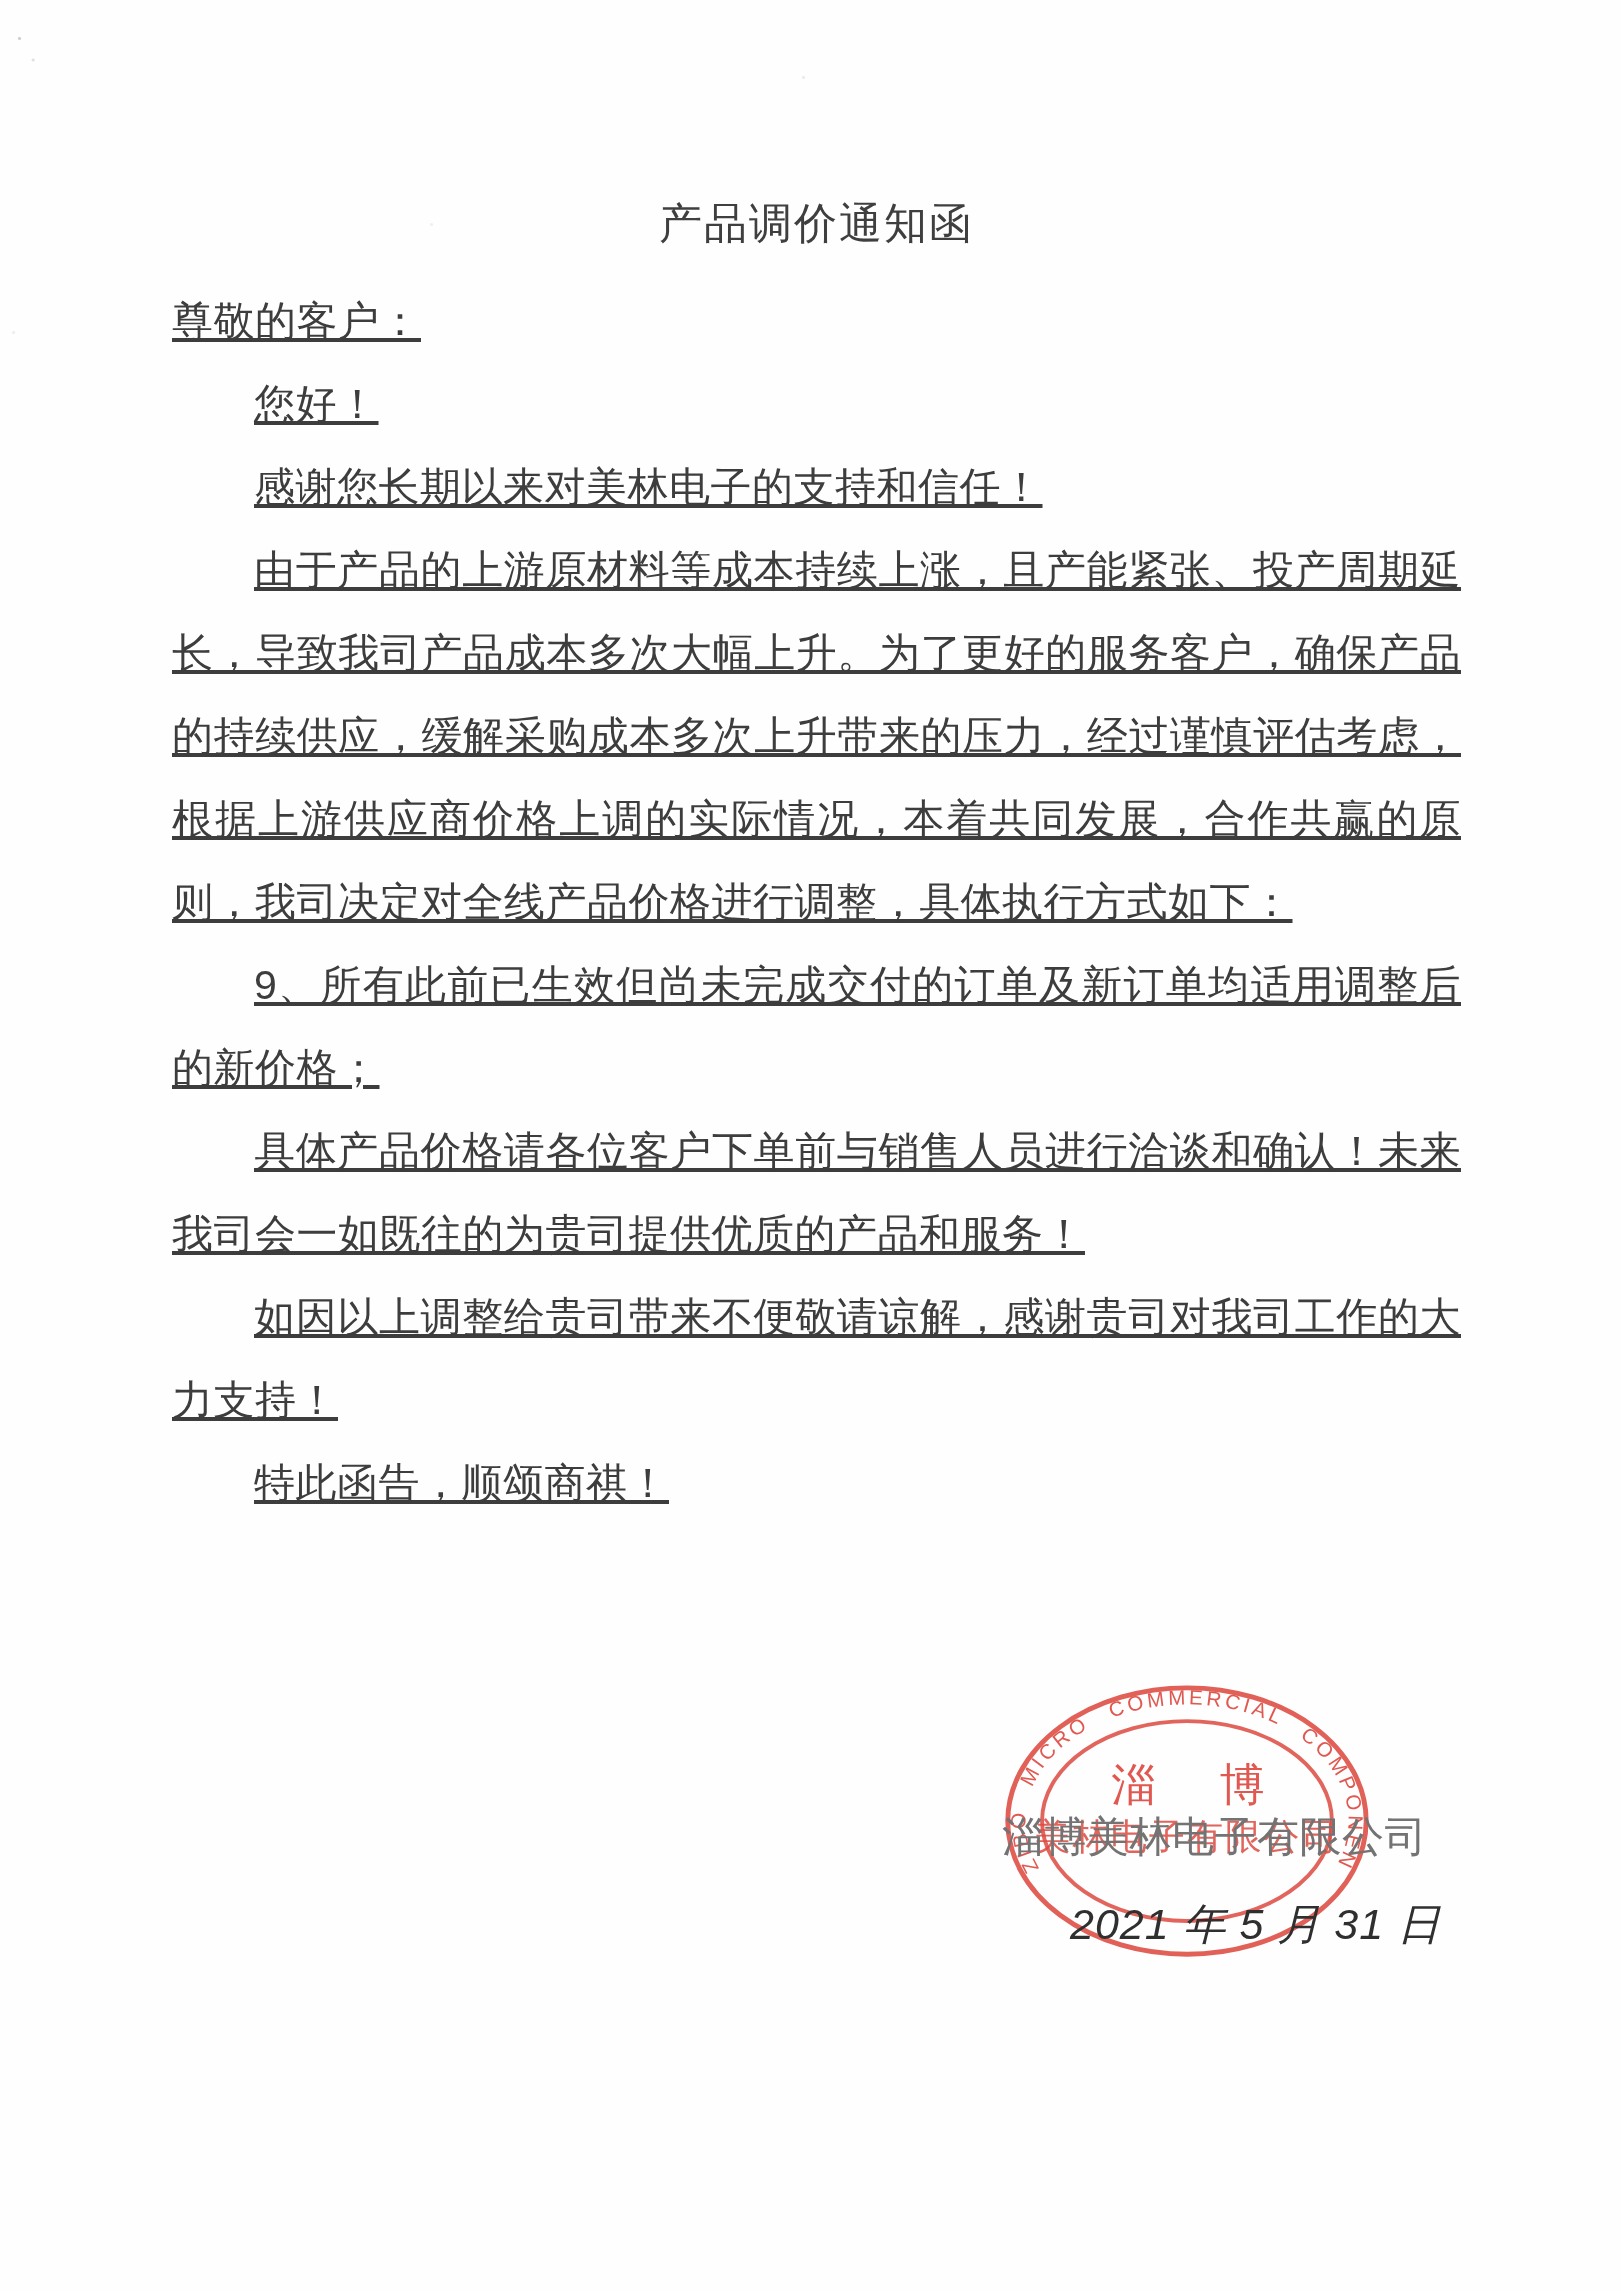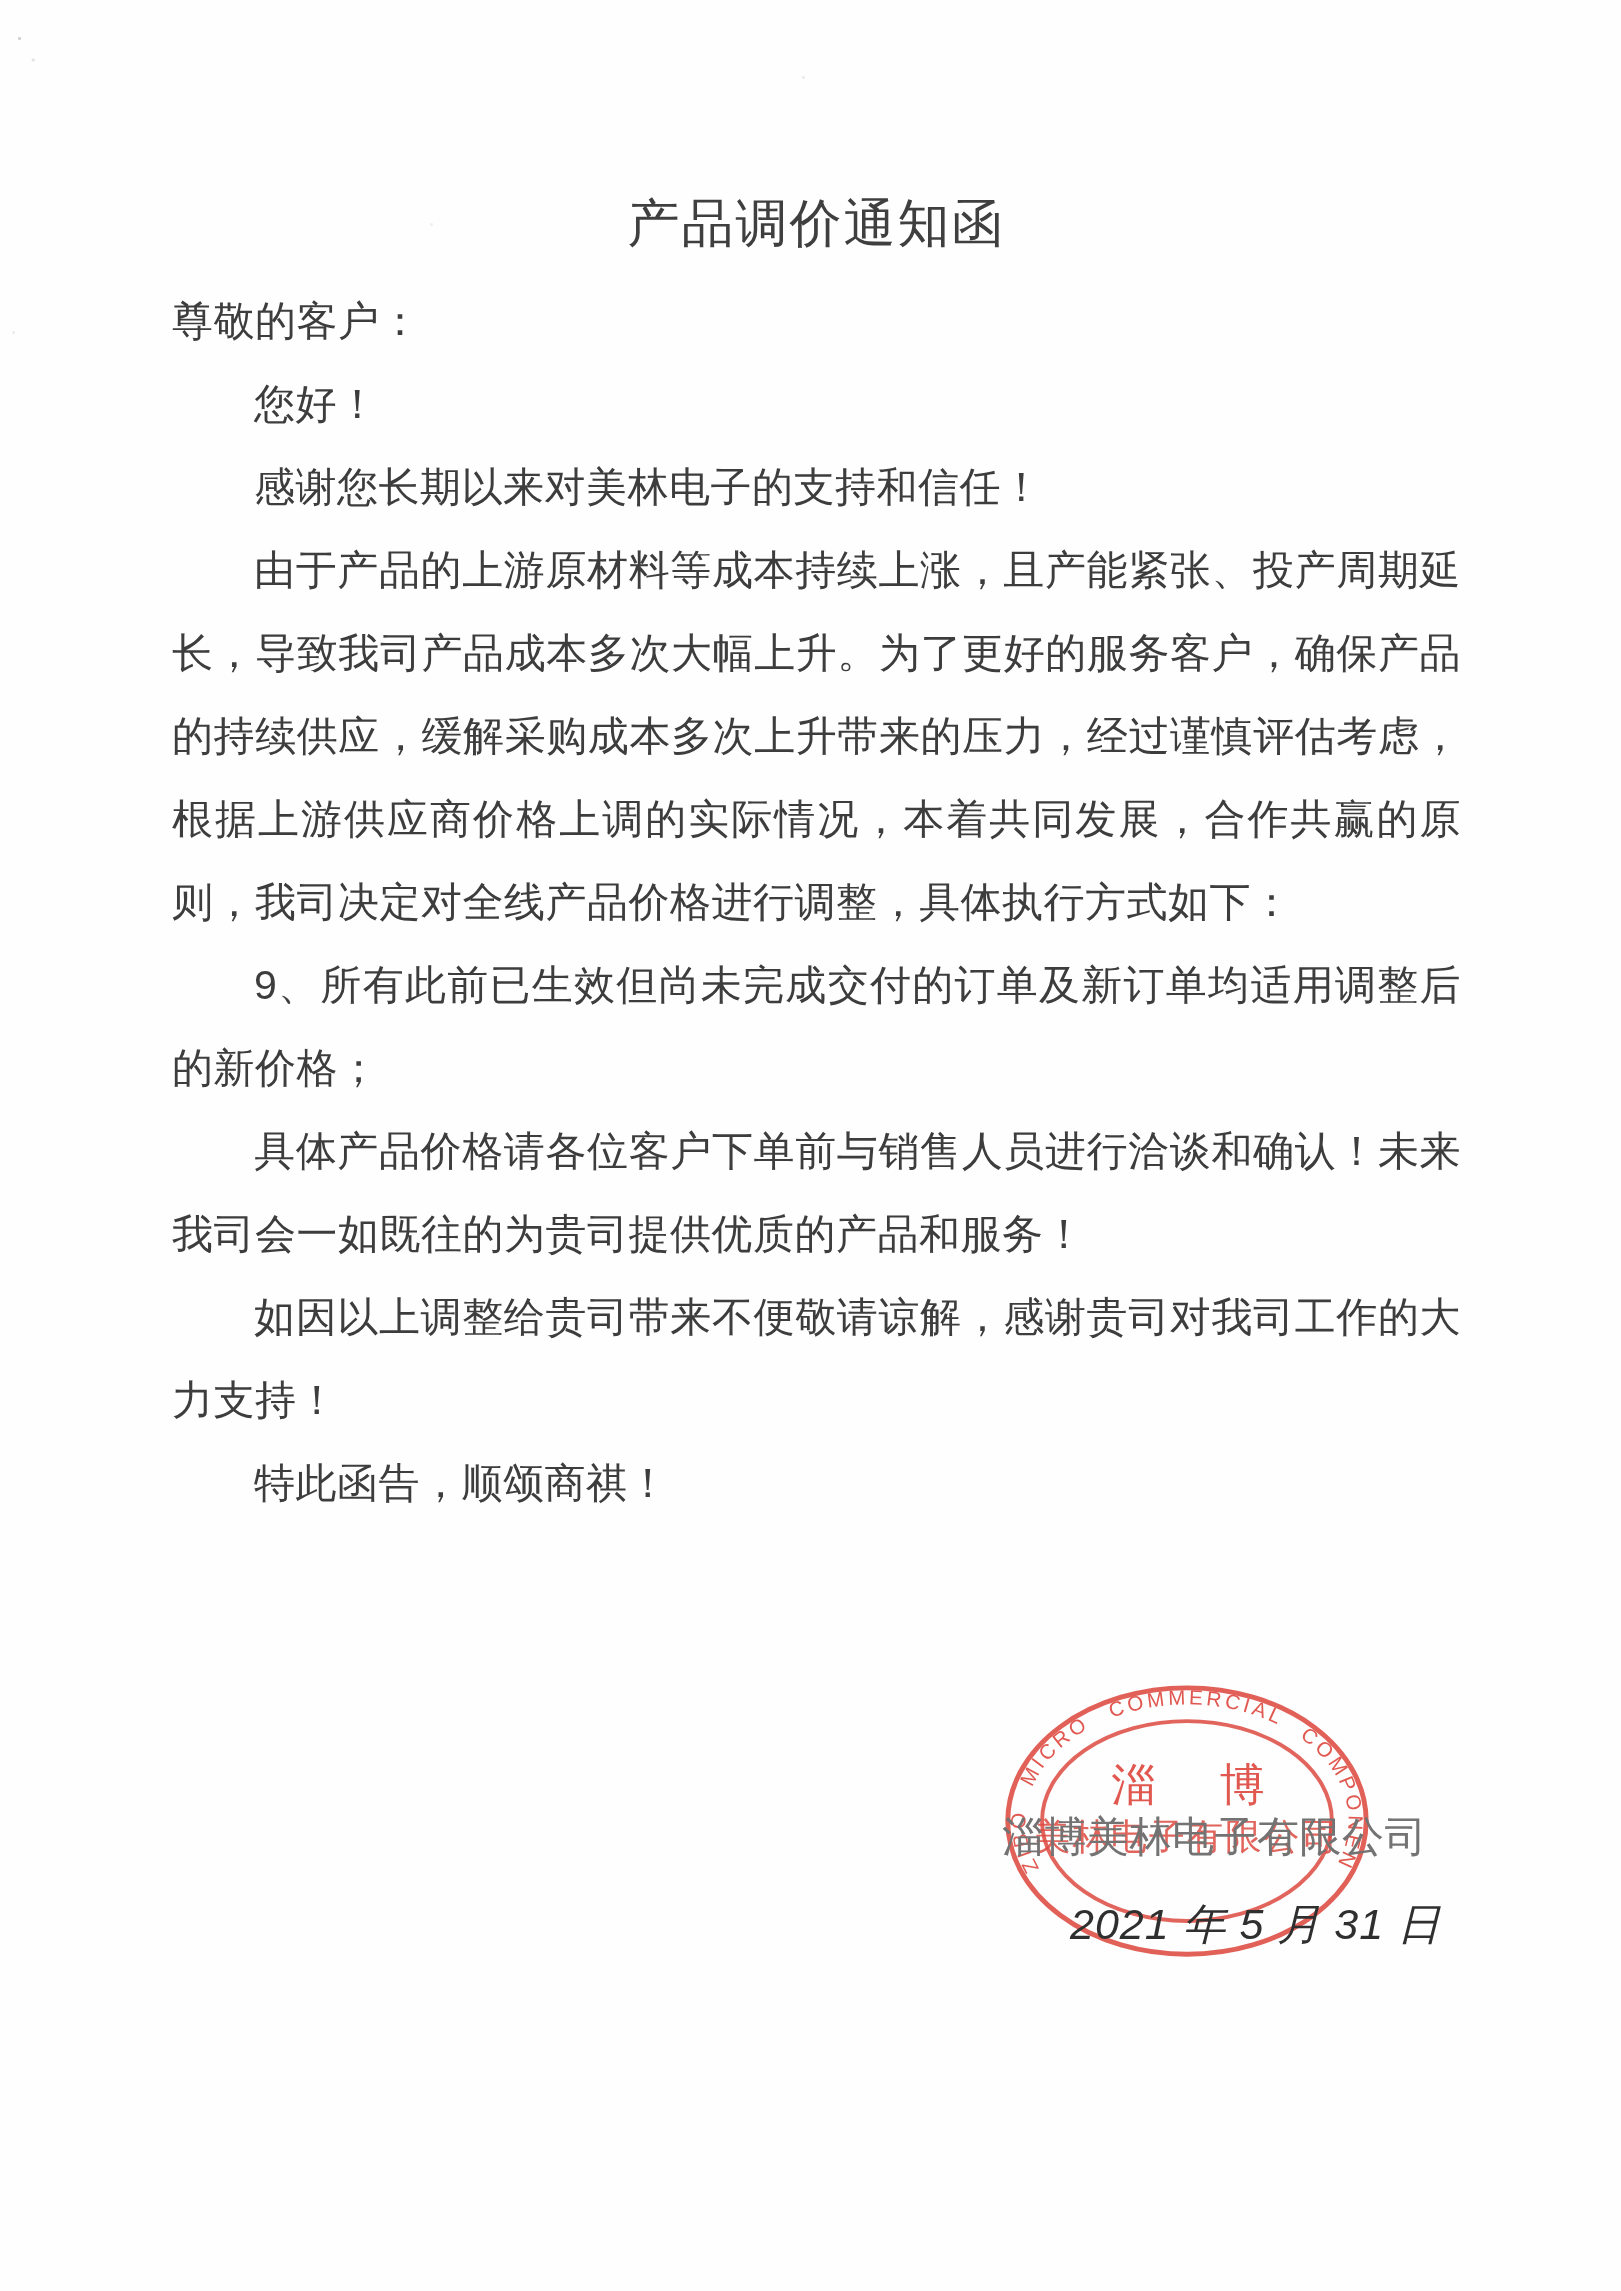--- a/index.html
+++ b/index.html
@@ -28,34 +28,35 @@
                 412px 186px 0 rgba(170,170,170,0.18),
                 -5.9px 294px 0 rgba(170,170,170,0.2);
   }
   .content {
     position: absolute;
     left: 172px;
     top: 178px;
     width: 1289px;
   }
   .letter-title {
-    font-size: 52px;
+    font-size: 43px;
     line-height: 90px;
     font-weight: normal;
     text-align: center;
     margin: 0 0 11.8px 0;
     color: #3f3f3f;
     letter-spacing: 2px;
   }
   .body-text p {
     margin: 0;
     font-size: 41px;
     line-height: 83px;
     text-align: justify;
     letter-spacing: 0.5px;
+    text-decoration: underline;
   }
   .body-text p.indent {
     text-indent: 2em;
   }
   
   .stamp-svg {
     position: absolute;
     left: 995px;
     top: 1681px;
     width: 382px;

